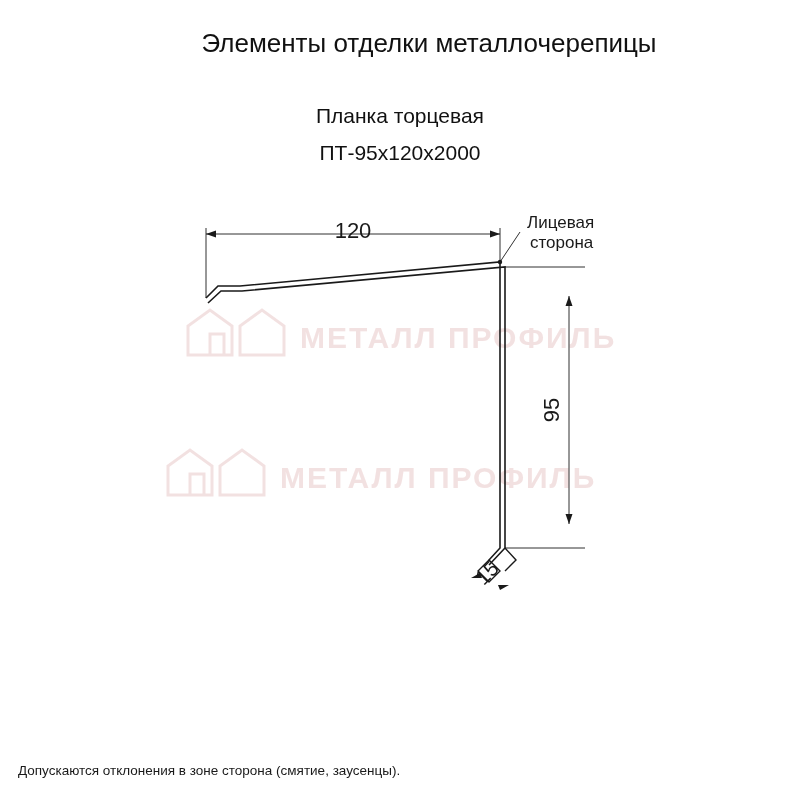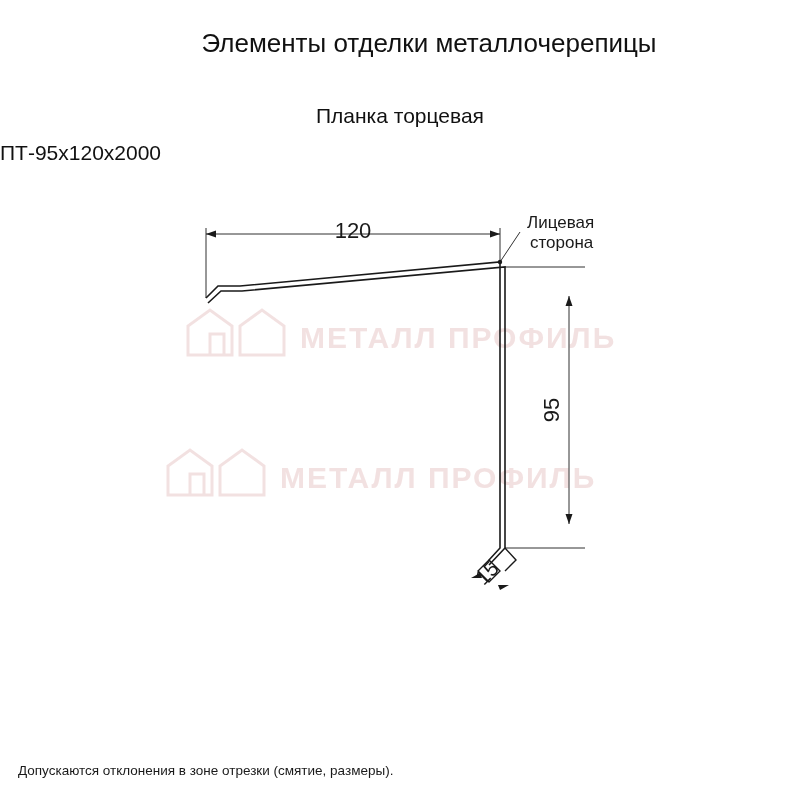--- a/index.html
+++ b/index.html
@@ -38,21 +38,21 @@
     width: 800px;
     text-align: center;
     font-size: 21px;
     color: #111111;
   }
   .title-code {
     position: absolute;
     top: 141px;
     left: 0;
     width: 800px;
-    text-align: left;
+    text-align: center;
     font-size: 21px;
     color: #111111;
   }
   .drawing {
     position: absolute;
     top: 0;
     left: 0;
     width: 800px;
     height: 800px;
   }
@@ -145,15 +145,15 @@
 
     <text x="559" y="410" text-anchor="middle" font-family="Liberation Sans, sans-serif" font-size="22" fill="#1a1a1a" transform="rotate(-90 559 410)">95</text>
 
     <text x="492" y="578" text-anchor="middle" font-family="Liberation Sans, sans-serif" font-size="21" fill="#1a1a1a" transform="rotate(-45 492 578)">15</text>
 
     <text x="527" y="228" font-family="Liberation Sans, sans-serif" font-size="17" fill="#1a1a1a">Лицевая</text>
     <text x="530" y="248" font-family="Liberation Sans, sans-serif" font-size="17" fill="#1a1a1a">сторона</text>
   </svg>
 
   <div class="footnotes">
-    <div>Допускаются отклонения в зоне отрезки (смятие, размеры).</div>
+    <div>Допускаются отклонения в зоне сторона (смятие, заусенцы).</div>
   </div>
 </div>
 
 </body></html>

